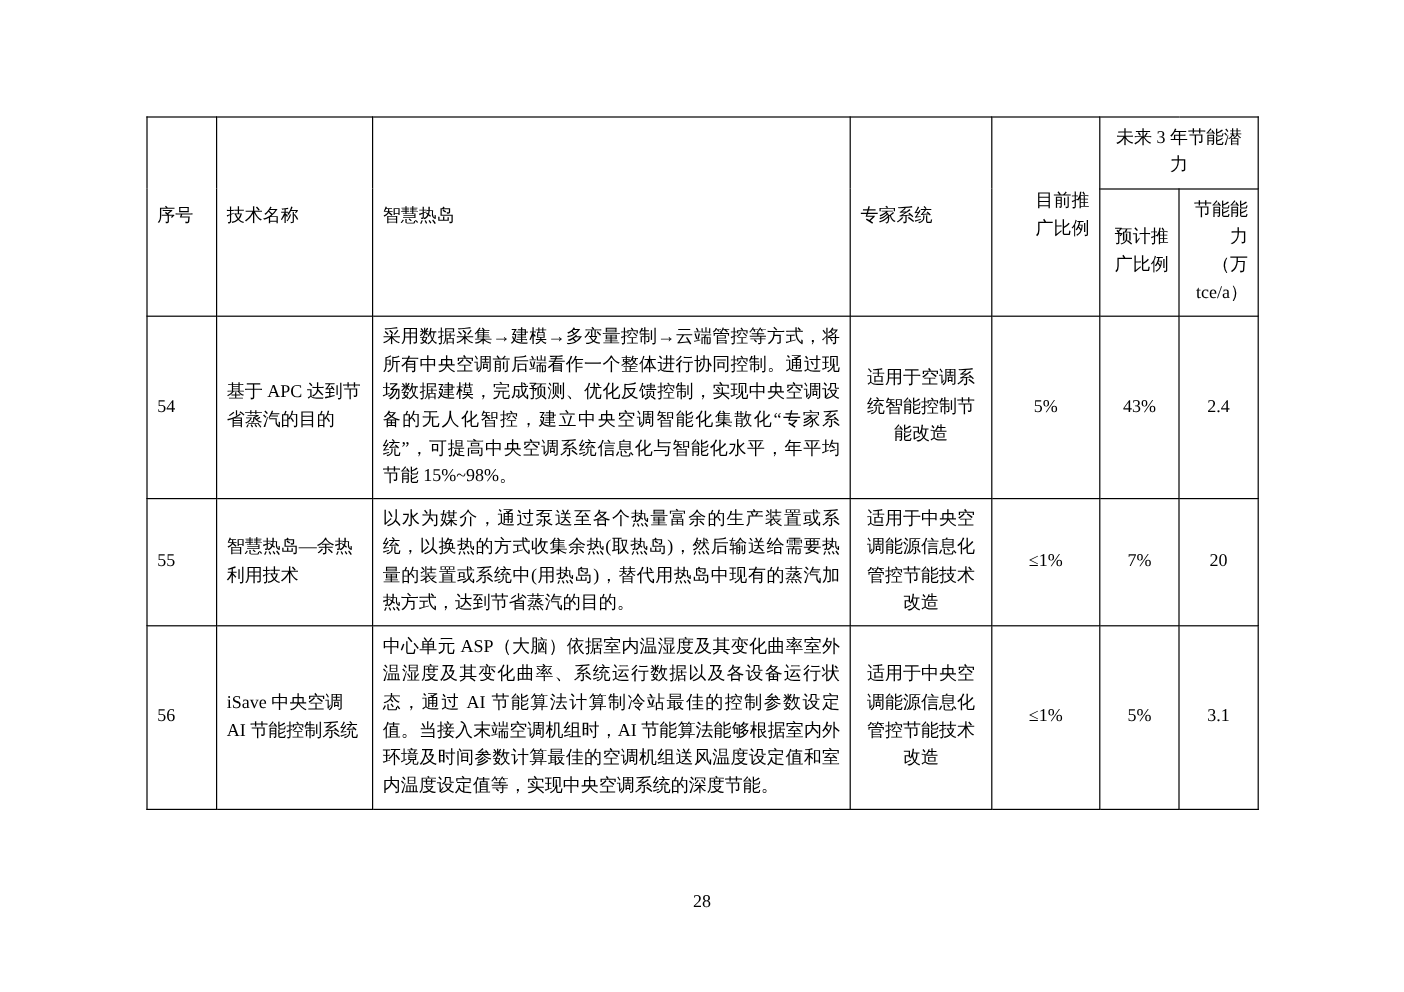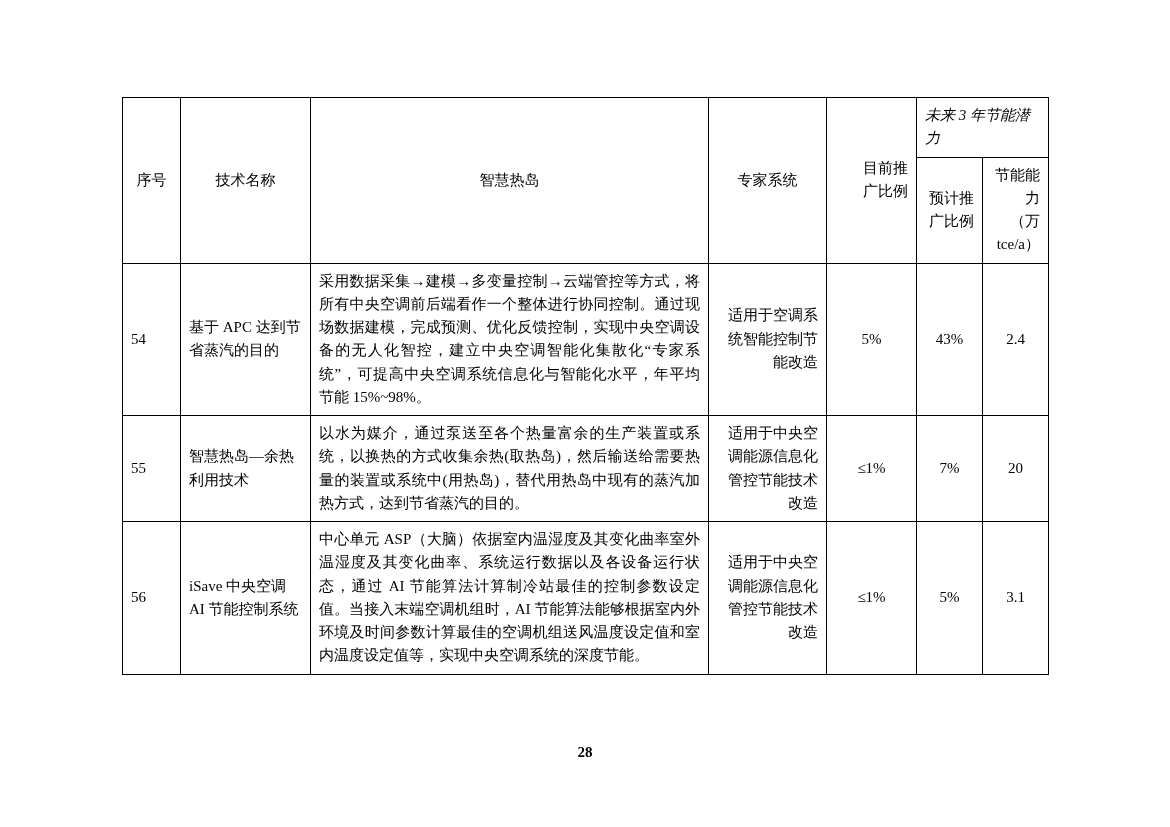--- a/index.html
+++ b/index.html
@@ -41,30 +41,29 @@
   }
   .col-seq   { width: 58px; }
   .col-name  { width: 130px; }
   .col-desc  { width: 398px; }
   .col-scope { width: 118px; }
   .col-ratio { width: 90px; }
   .col-plan  { width: 66px; }
   .col-cap   { width: 66px; }
 
   .hdr {
-    text-align: center;
+    text-align: left;
     font-weight: bold;
     font-size: 16px;
   }
   .hdr-group {
-    text-align: left;
+    text-align: center;
     font-weight: bold;
     font-size: 16px;
     padding: 8px 4px;
-    font-style: italic;
   }
   .hdr-sub {
     text-align: right;
     font-weight: bold;
     font-size: 15px;
     line-height: 1.4;
     padding: 6px 2px;
   }
   .cell-seq {
     text-align: left;
@@ -75,37 +74,37 @@
     font-size: 15px;
     line-height: 1.7;
   }
   .cell-desc {
     text-align: justify;
     text-justify: inter-ideograph;
     font-size: 15px;
     line-height: 1.75;
   }
   .cell-scope {
-    text-align: right;
+    text-align: center;
     font-size: 15px;
     line-height: 1.7;
   }
   .cell-num {
     text-align: center;
     font-size: 15px;
   }
   .nowrap-sub { white-space: pre-line; }
   .page-number {
     position: absolute;
     left: 0;
     top: 744px;
     width: 1170px;
     text-align: center;
     font-size: 15px;
-    font-weight: bold;
+    font-weight: normal;
   }
 </style>
 </head>
 <body>
 
 <div class="page">
 
   <table class="doc-table">
     <colgroup>
       <col class="col-seq">

